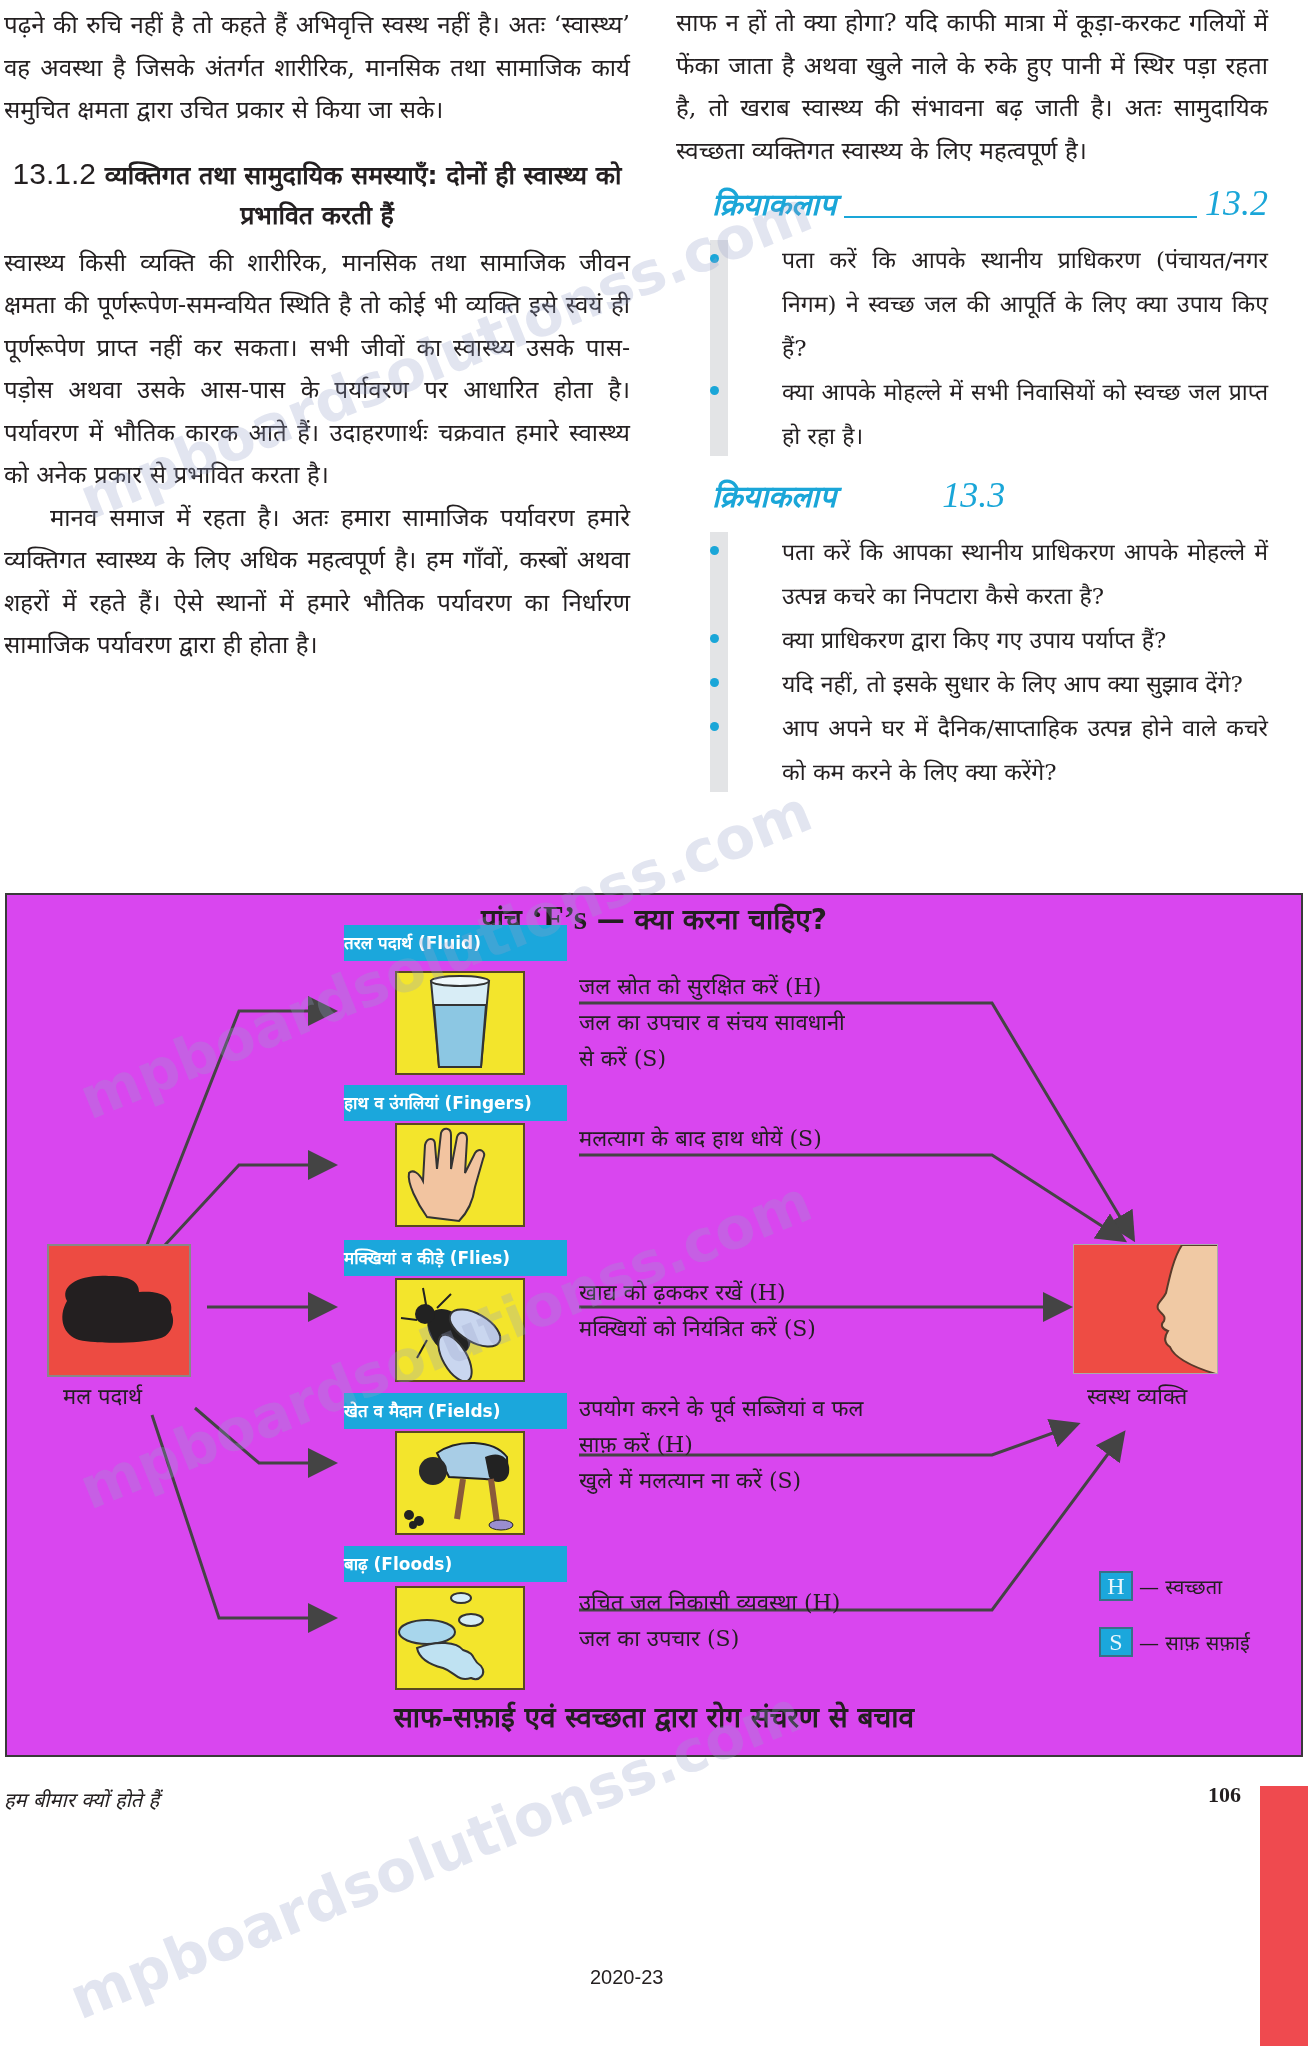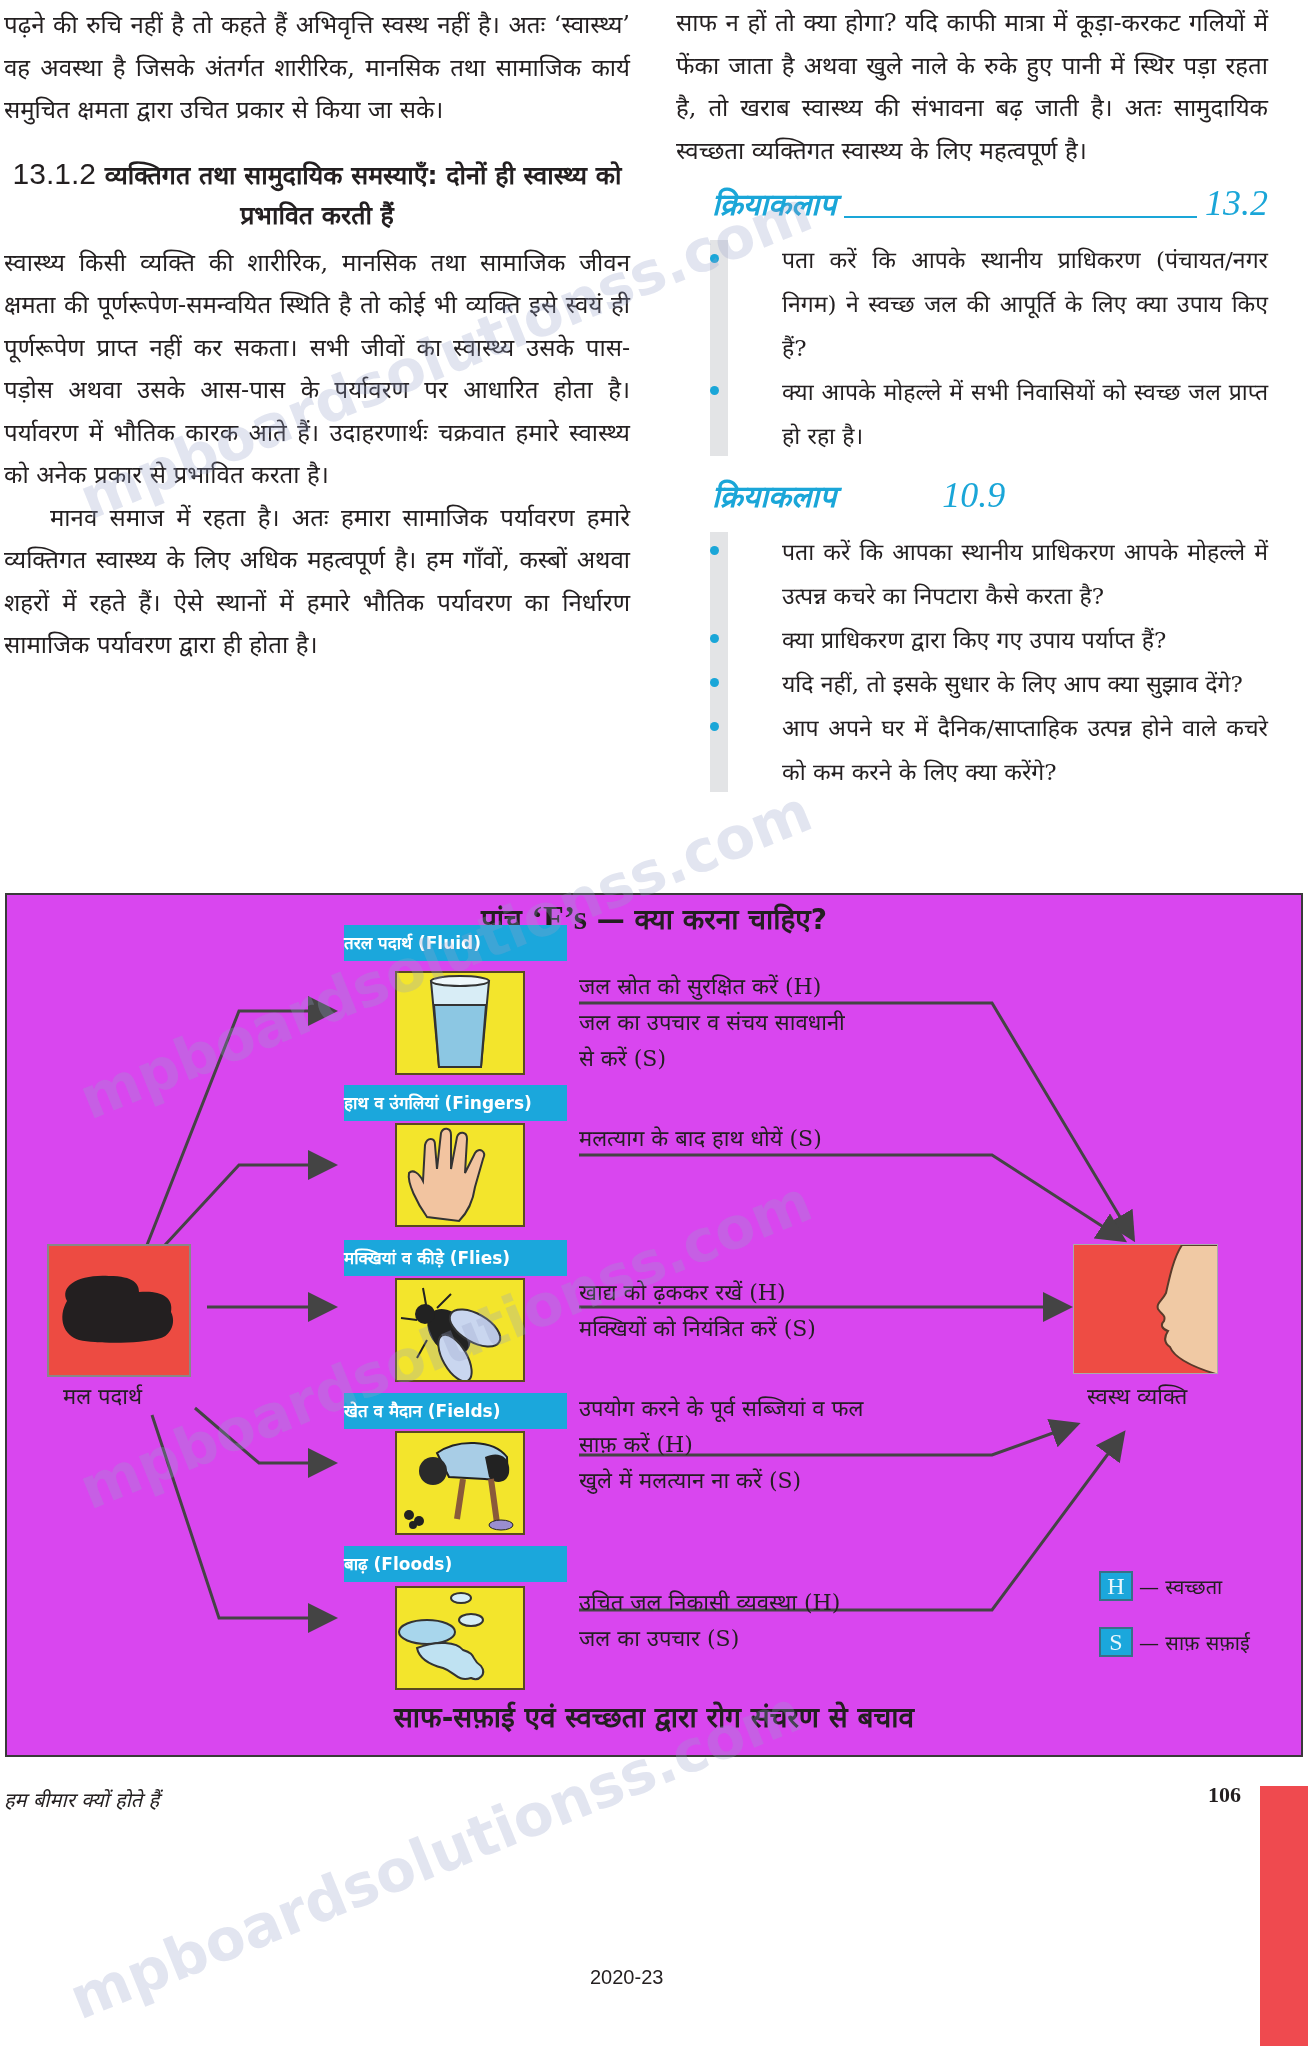--- a/index.html
+++ b/index.html
@@ -76,21 +76,21 @@
   </div>
   <div class="activity-box">
     <div class="bar"></div>
     <p class="activity-item"><span class="dot"></span><span>पता करें कि आपके स्थानीय प्राधिकरण (पंचायत/नगर निगम) ने स्वच्छ जल की आपूर्ति के लिए क्या उपाय किए हैं?</span></p>
     <p class="activity-item"><span class="dot"></span><span>क्या आपके मोहल्ले में सभी निवासियों को स्वच्छ जल प्राप्त हो रहा है।</span></p>
   </div>
 
   <div class="activity-title plain" style="margin-top:16px;">
     <span class="label">क्रियाकलाप</span>
     <span class="rule"></span>
-    <span class="anum">10.9</span>
+    <span class="anum">13.3</span>
   </div>
   <div class="activity-box">
     <div class="bar"></div>
     <p class="activity-item"><span class="dot"></span><span>पता करें कि आपका स्थानीय प्राधिकरण आपके मोहल्ले में उत्पन्न कचरे का निपटारा कैसे करता है?</span></p>
     <p class="activity-item"><span class="dot"></span><span>क्या प्राधिकरण द्वारा किए गए उपाय पर्याप्त हैं?</span></p>
     <p class="activity-item"><span class="dot"></span><span>यदि नहीं, तो इसके सुधार के लिए आप क्या सुझाव देंगे?</span></p>
     <p class="activity-item"><span class="dot"></span><span>आप अपने घर में दैनिक/साप्ताहिक उत्पन्न होने वाले कचरे को कम करने के लिए क्या करेंगे?</span></p>
   </div>
 </div>
 

